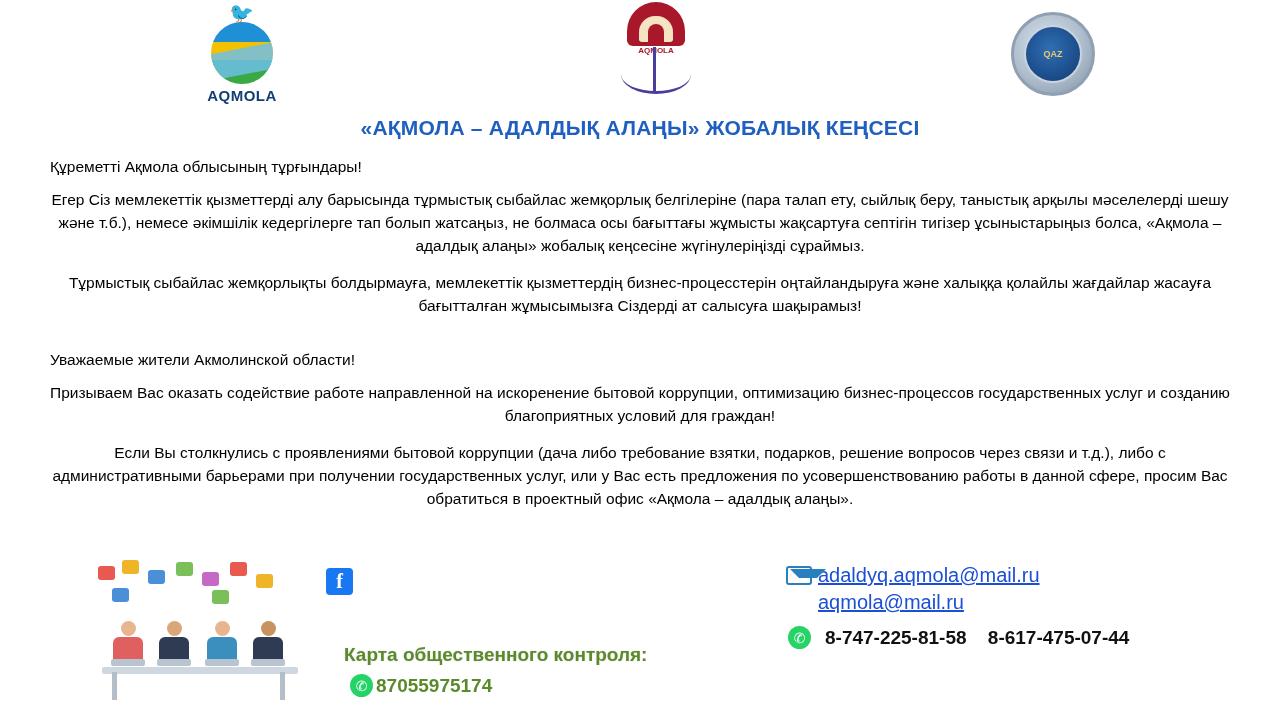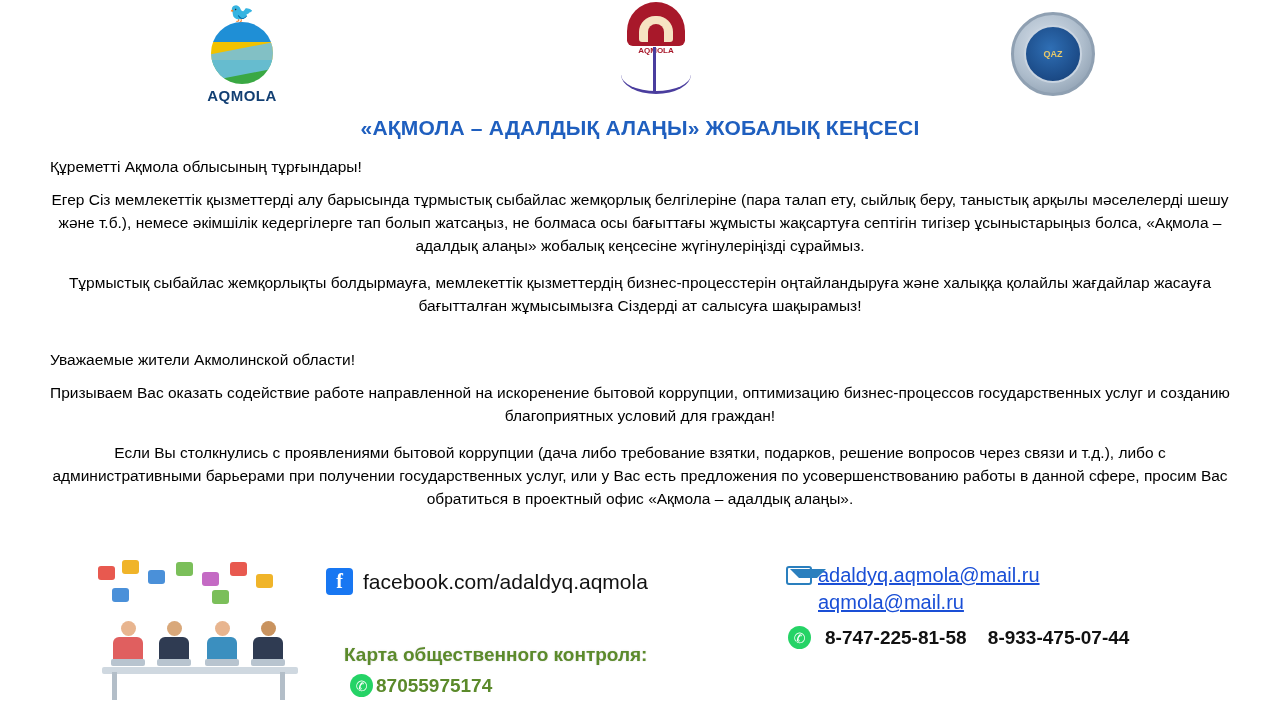--- a/index.html
+++ b/index.html
@@ -475,21 +475,20 @@
     </div>
 
     <div class="desk"></div>
     <div class="desk-leg" style="left:20px;"></div>
     <div class="desk-leg" style="left:188px;"></div>
   </div>
 
   <div class="social">
     <div class="social-row">
       <div class="icon-fb">f</div>
-      <div class="social-text">facebook.com/adaldyq.aqmola</div>
     </div>
   </div>
 
   <div class="map-label">Карта общественного контроля:</div>
   <div class="map-phone">
     <div class="icon-wa">✆</div>
     <div class="num">87055975174</div>
   </div>
 
   <div class="contacts">
@@ -497,18 +496,18 @@
       <div class="icon-mail"></div>
       <div class="mails">
         <a class="mail-link" href="#">adaldyq.aqmola@mail.ru</a>
         <a class="mail-link" href="#">aqmola@mail.ru</a>
       </div>
     </div>
     <div class="phones-row">
       <div class="icon-wa">✆</div>
       <div class="phones">
         <span>8-747-225-81-58</span>
-        <span>8-933-475-07-44</span>
+        <span>8-617-475-07-44</span>
       </div>
     </div>
   </div>
 
 </div>
 
 </body></html>

